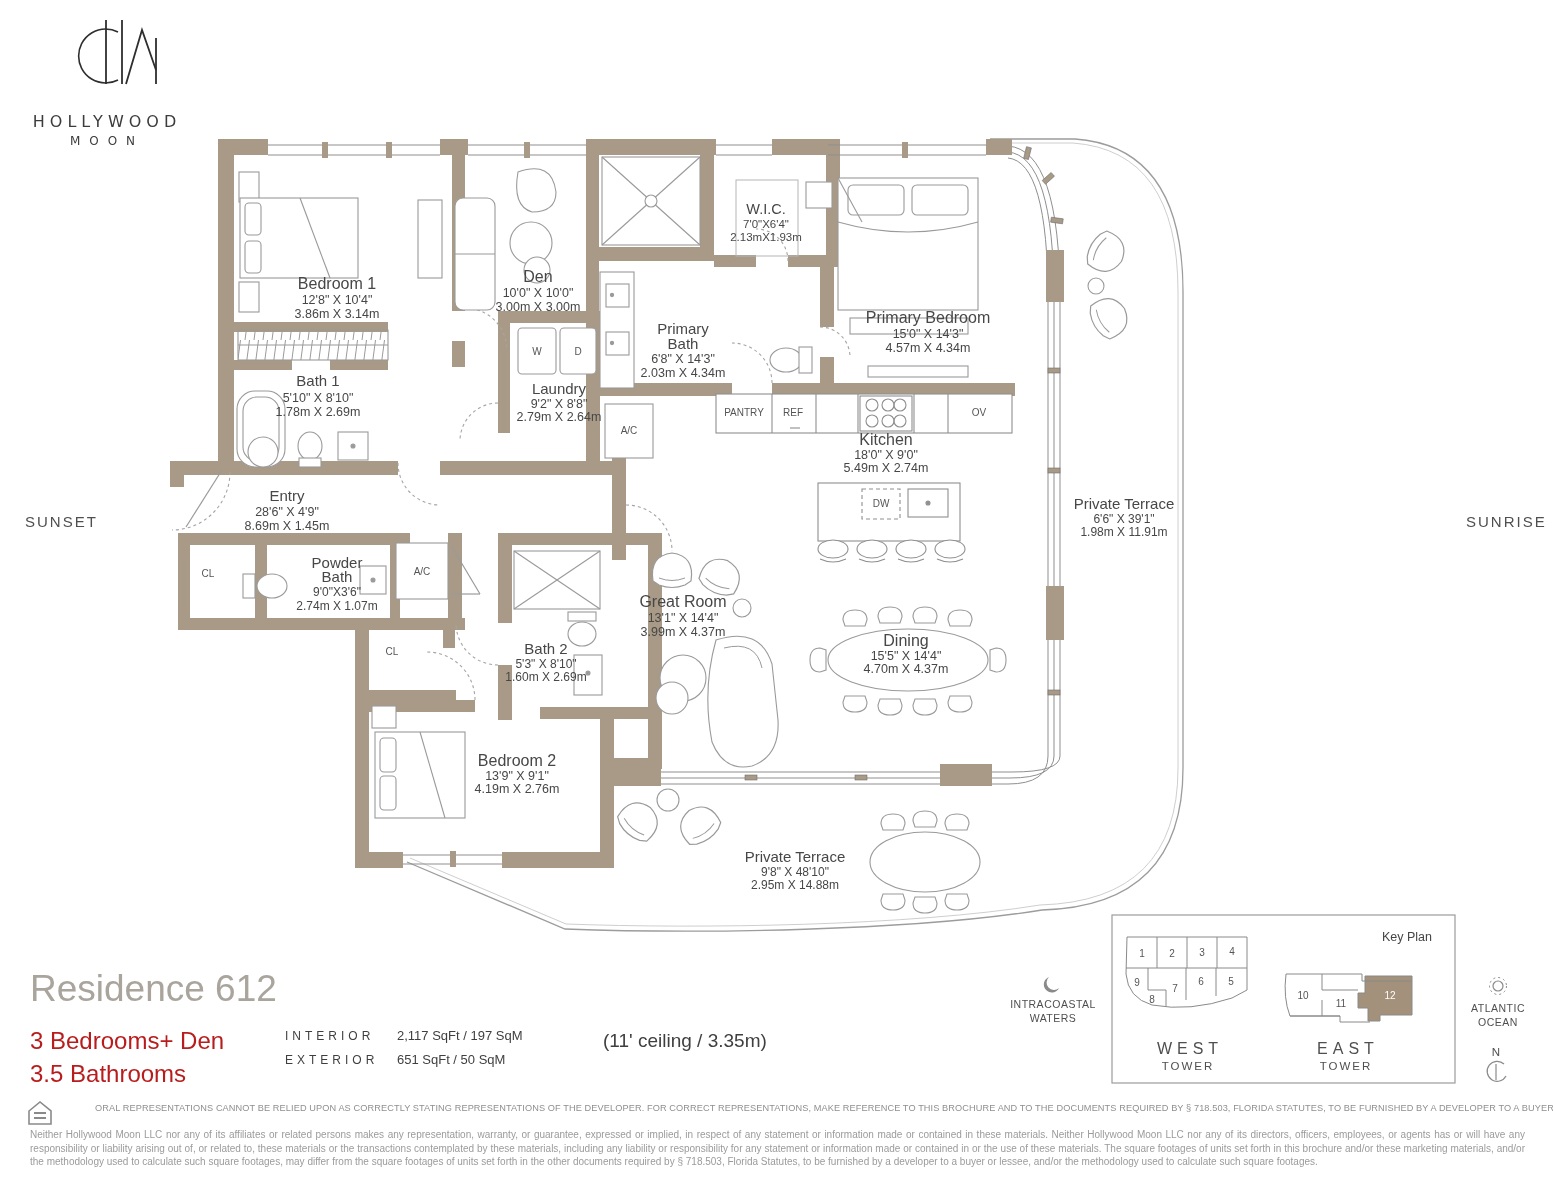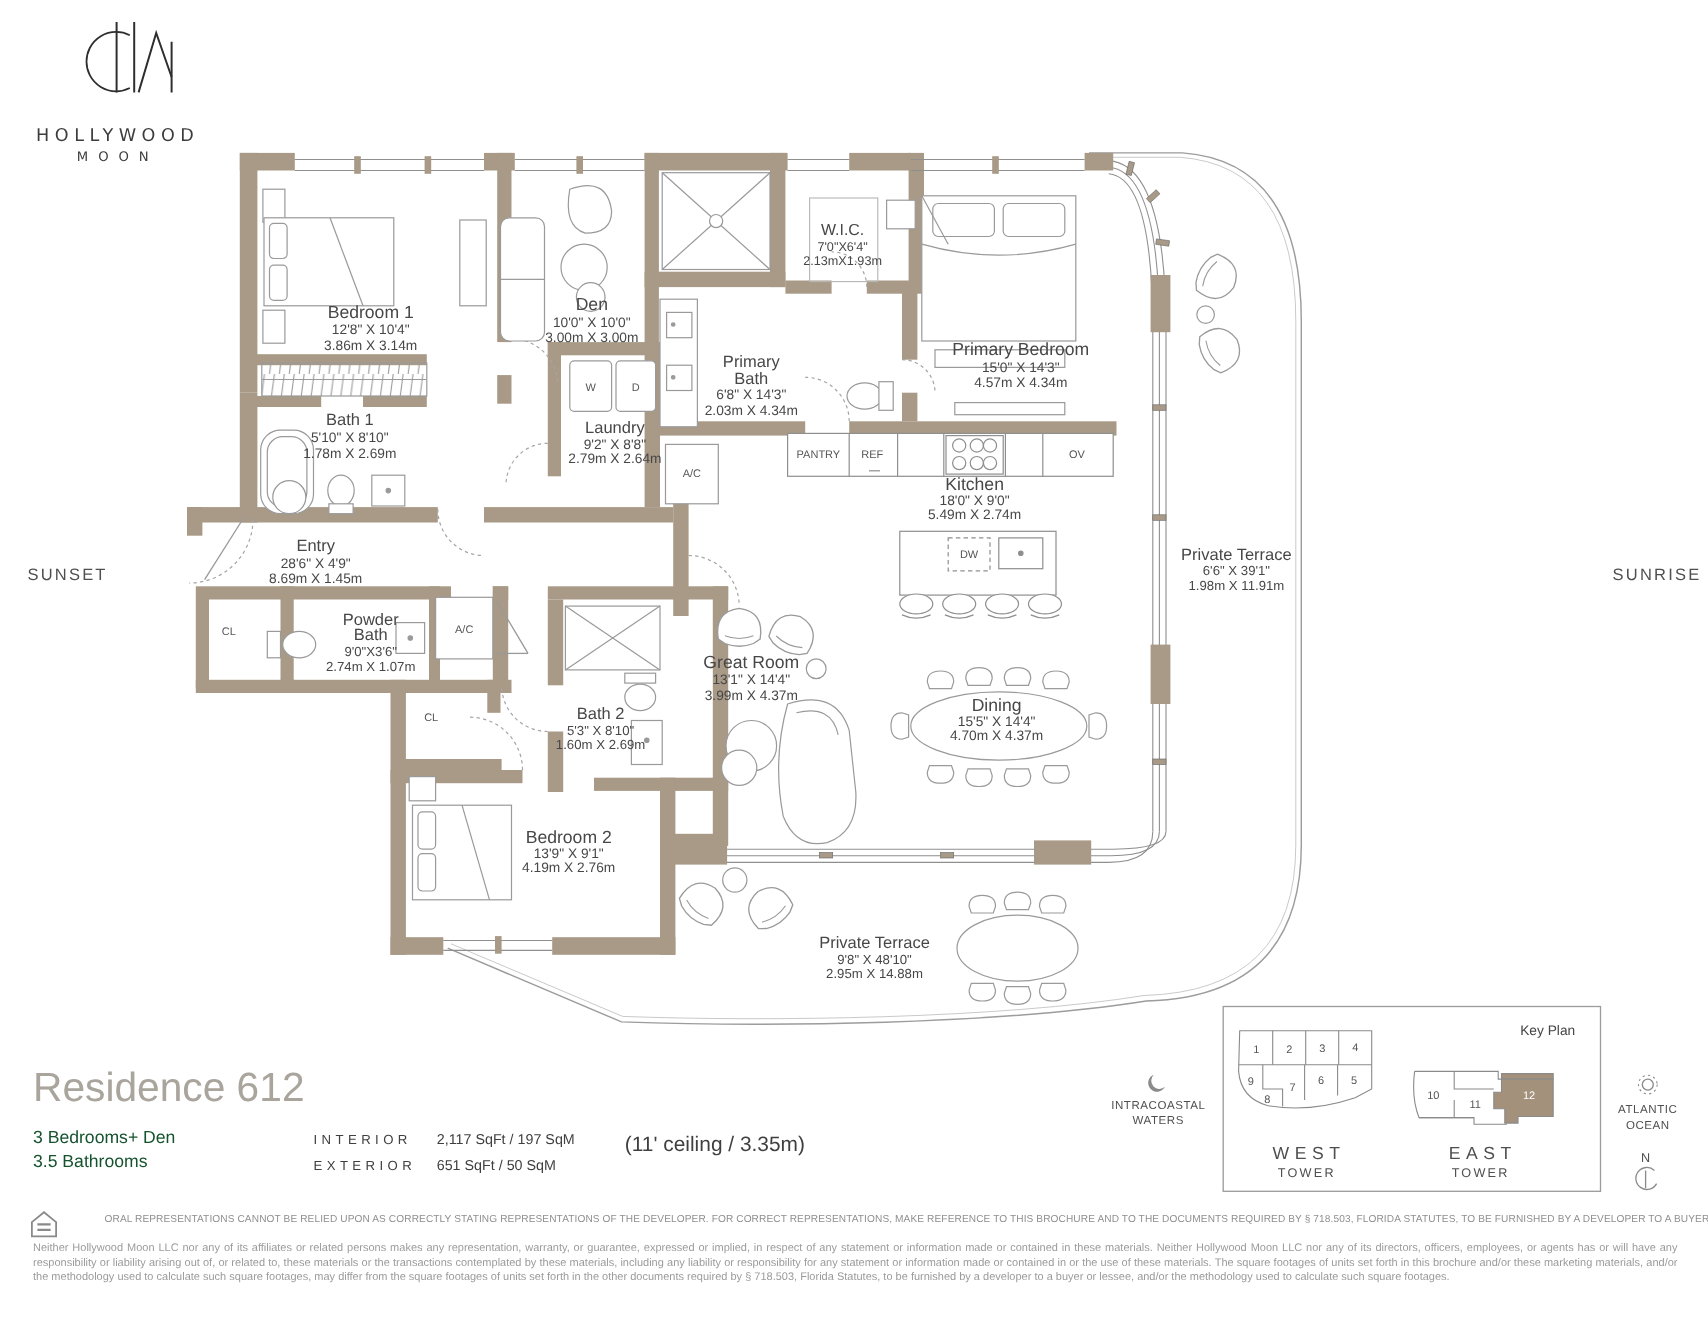--- a/index.html
+++ b/index.html
@@ -8,26 +8,26 @@
   .plan-svg{position:absolute;left:0;top:0;}
   
   .logo{position:absolute;left:22px;top:18px;width:170px;text-align:center;}
   .logo-word1{font-family:"DejaVu Sans",sans-serif;font-size:16px;letter-spacing:5px;color:#3c3c3c;margin-top:4px;}
   .logo-word2{font-family:"DejaVu Sans",sans-serif;font-size:12px;letter-spacing:9px;color:#3c3c3c;margin-top:3px;}
   
   .watermark{position:absolute;left:6px;top:580px;font-size:33px;letter-spacing:1px;
              color:rgba(110,110,110,0.50);white-space:nowrap;}
   
   .res-title{position:absolute;left:30px;top:968px;font-size:37px;color:#a9a49c;}
-  .res-specs{position:absolute;left:30px;top:1024px;font-size:16px;color:#14532d;line-height:1.38;}
+  .res-specs{position:absolute;left:30px;top:1024px;font-size:24px;color:#b91c1c;line-height:1.38;}
   .int-block{position:absolute;left:285px;top:1028px;}
   .int-row{display:flex;align-items:baseline;margin-bottom:9px;}
   .int-label{width:112px;font-size:12px;letter-spacing:4px;color:#3f3f3f;}
   .int-value{font-size:13px;color:#3f3f3f;}
-  .ceiling-note{position:absolute;left:568px;top:1030px;font-size:19px;color:#3f3f3f;}
+  .ceiling-note{position:absolute;left:603px;top:1030px;font-size:19px;color:#3f3f3f;}
   
   .disc-headline{position:absolute;left:95px;top:1103px;width:1450px;font-size:9.2px;
                  letter-spacing:0.1px;color:#8f8f8f;white-space:nowrap;}
   .disc-body{position:absolute;left:30px;top:1128px;width:1495px;font-size:10px;line-height:1.36;
              color:#9b9b9b;text-align:justify;}
   .house-logo{position:absolute;left:27px;top:1100px;}
 </style>
 </head>
 <body>
 

